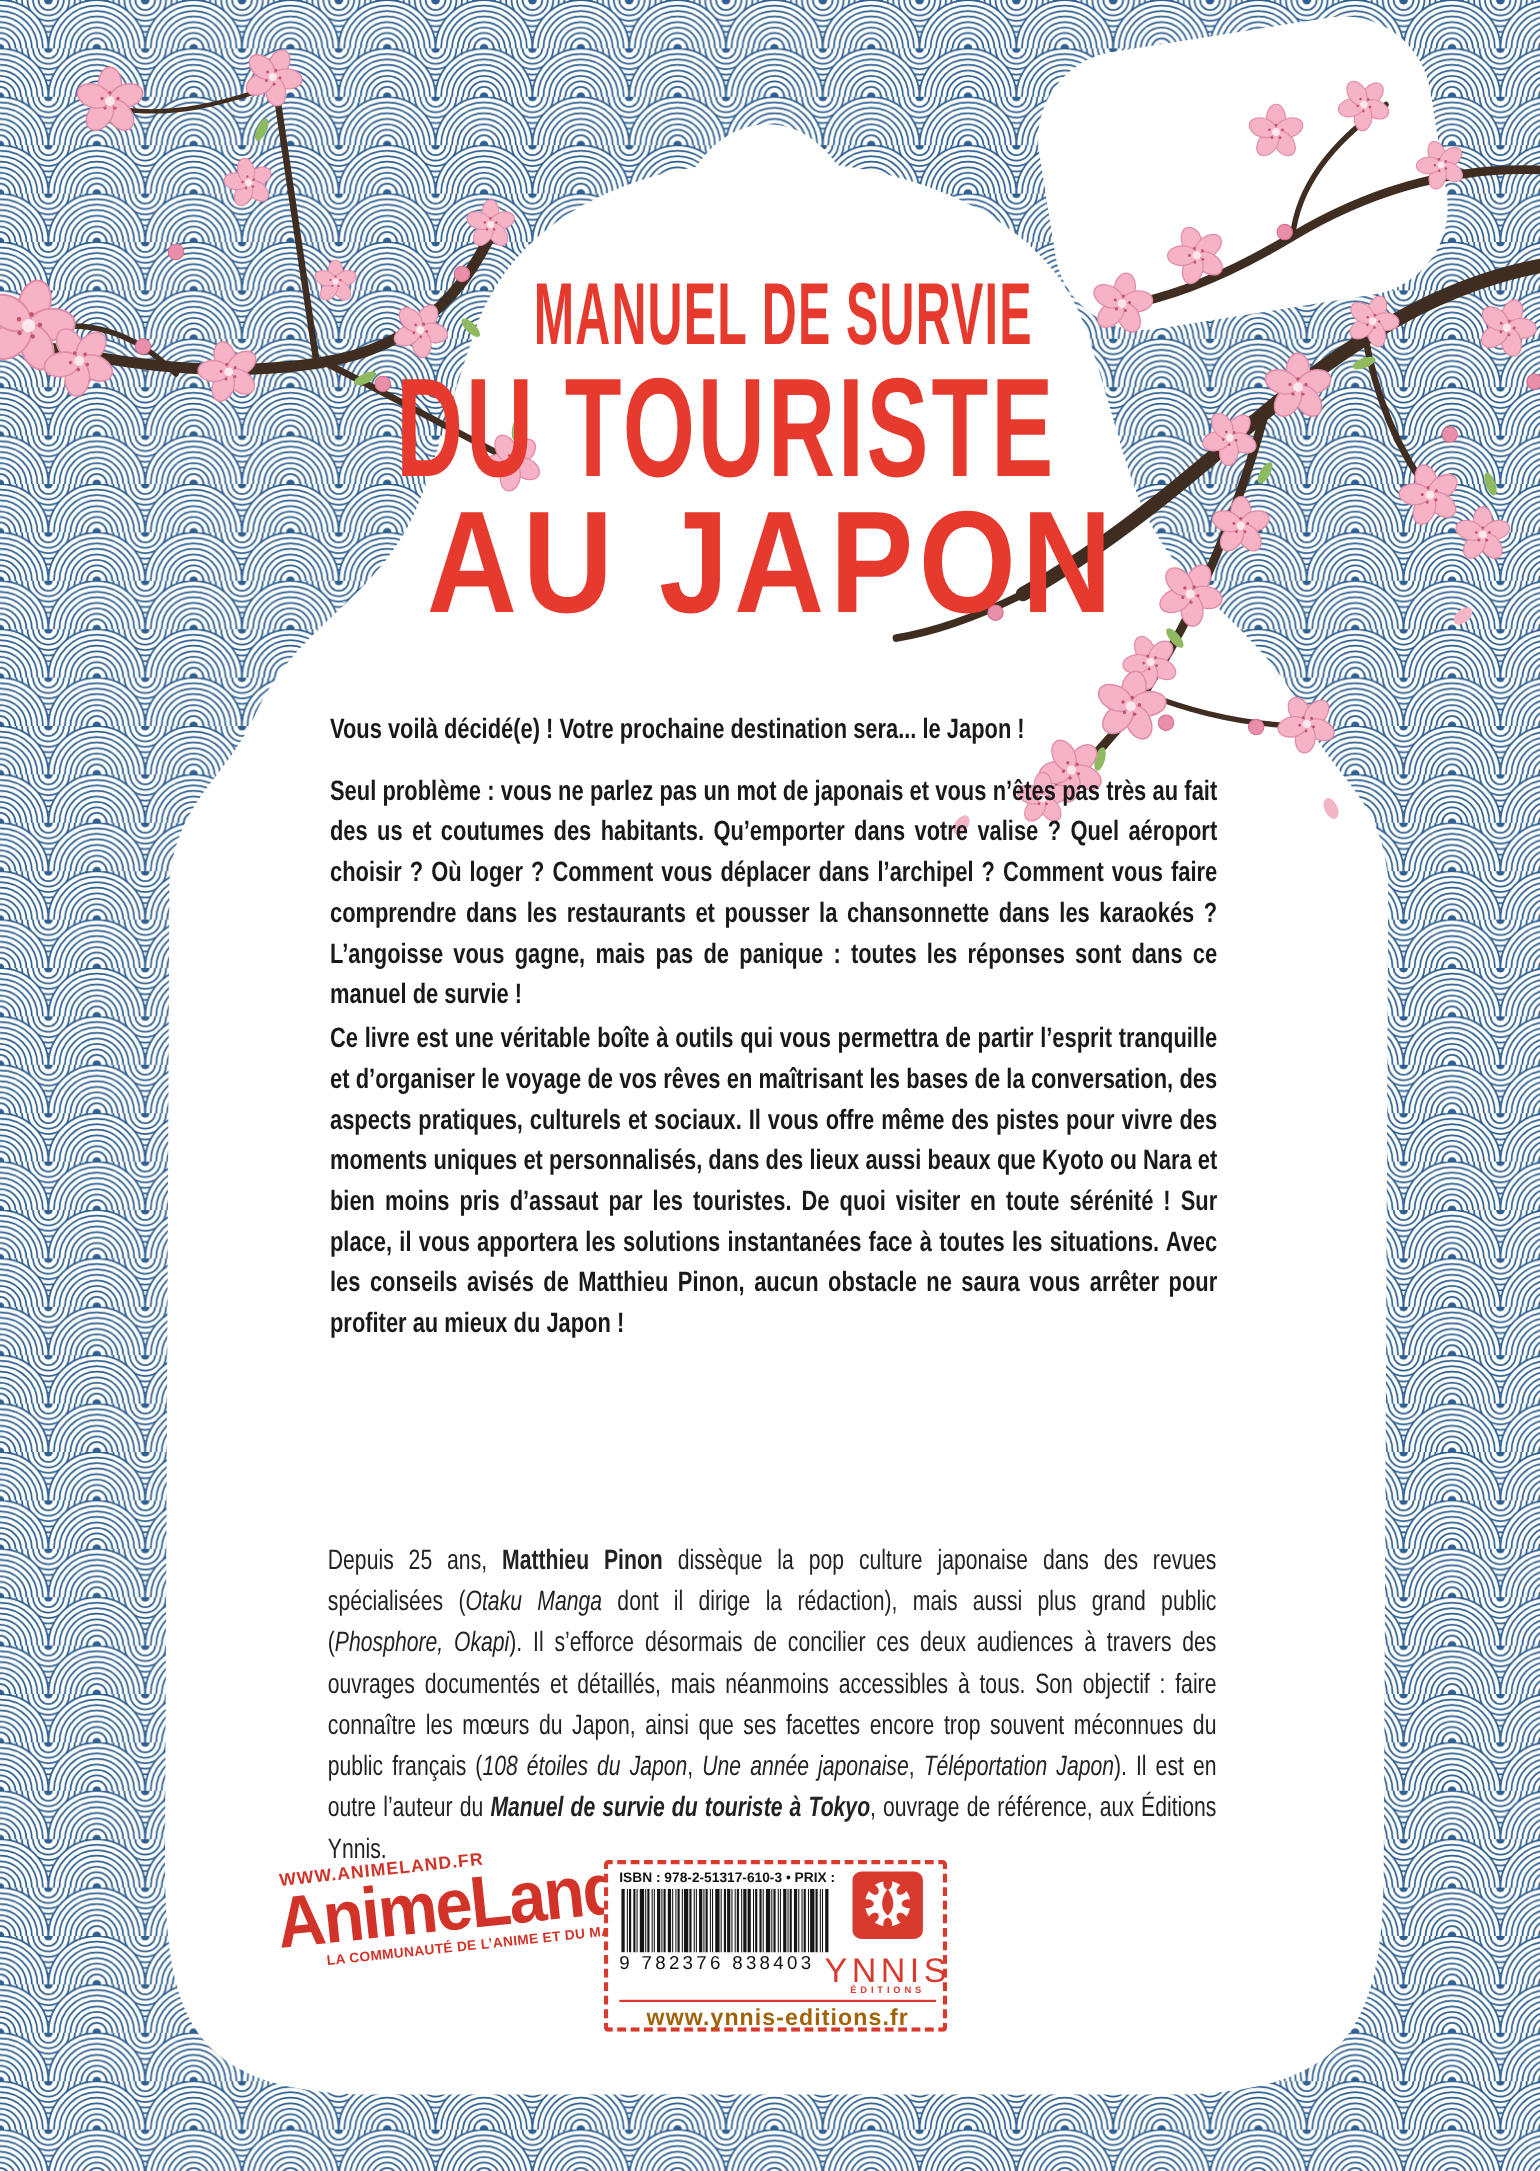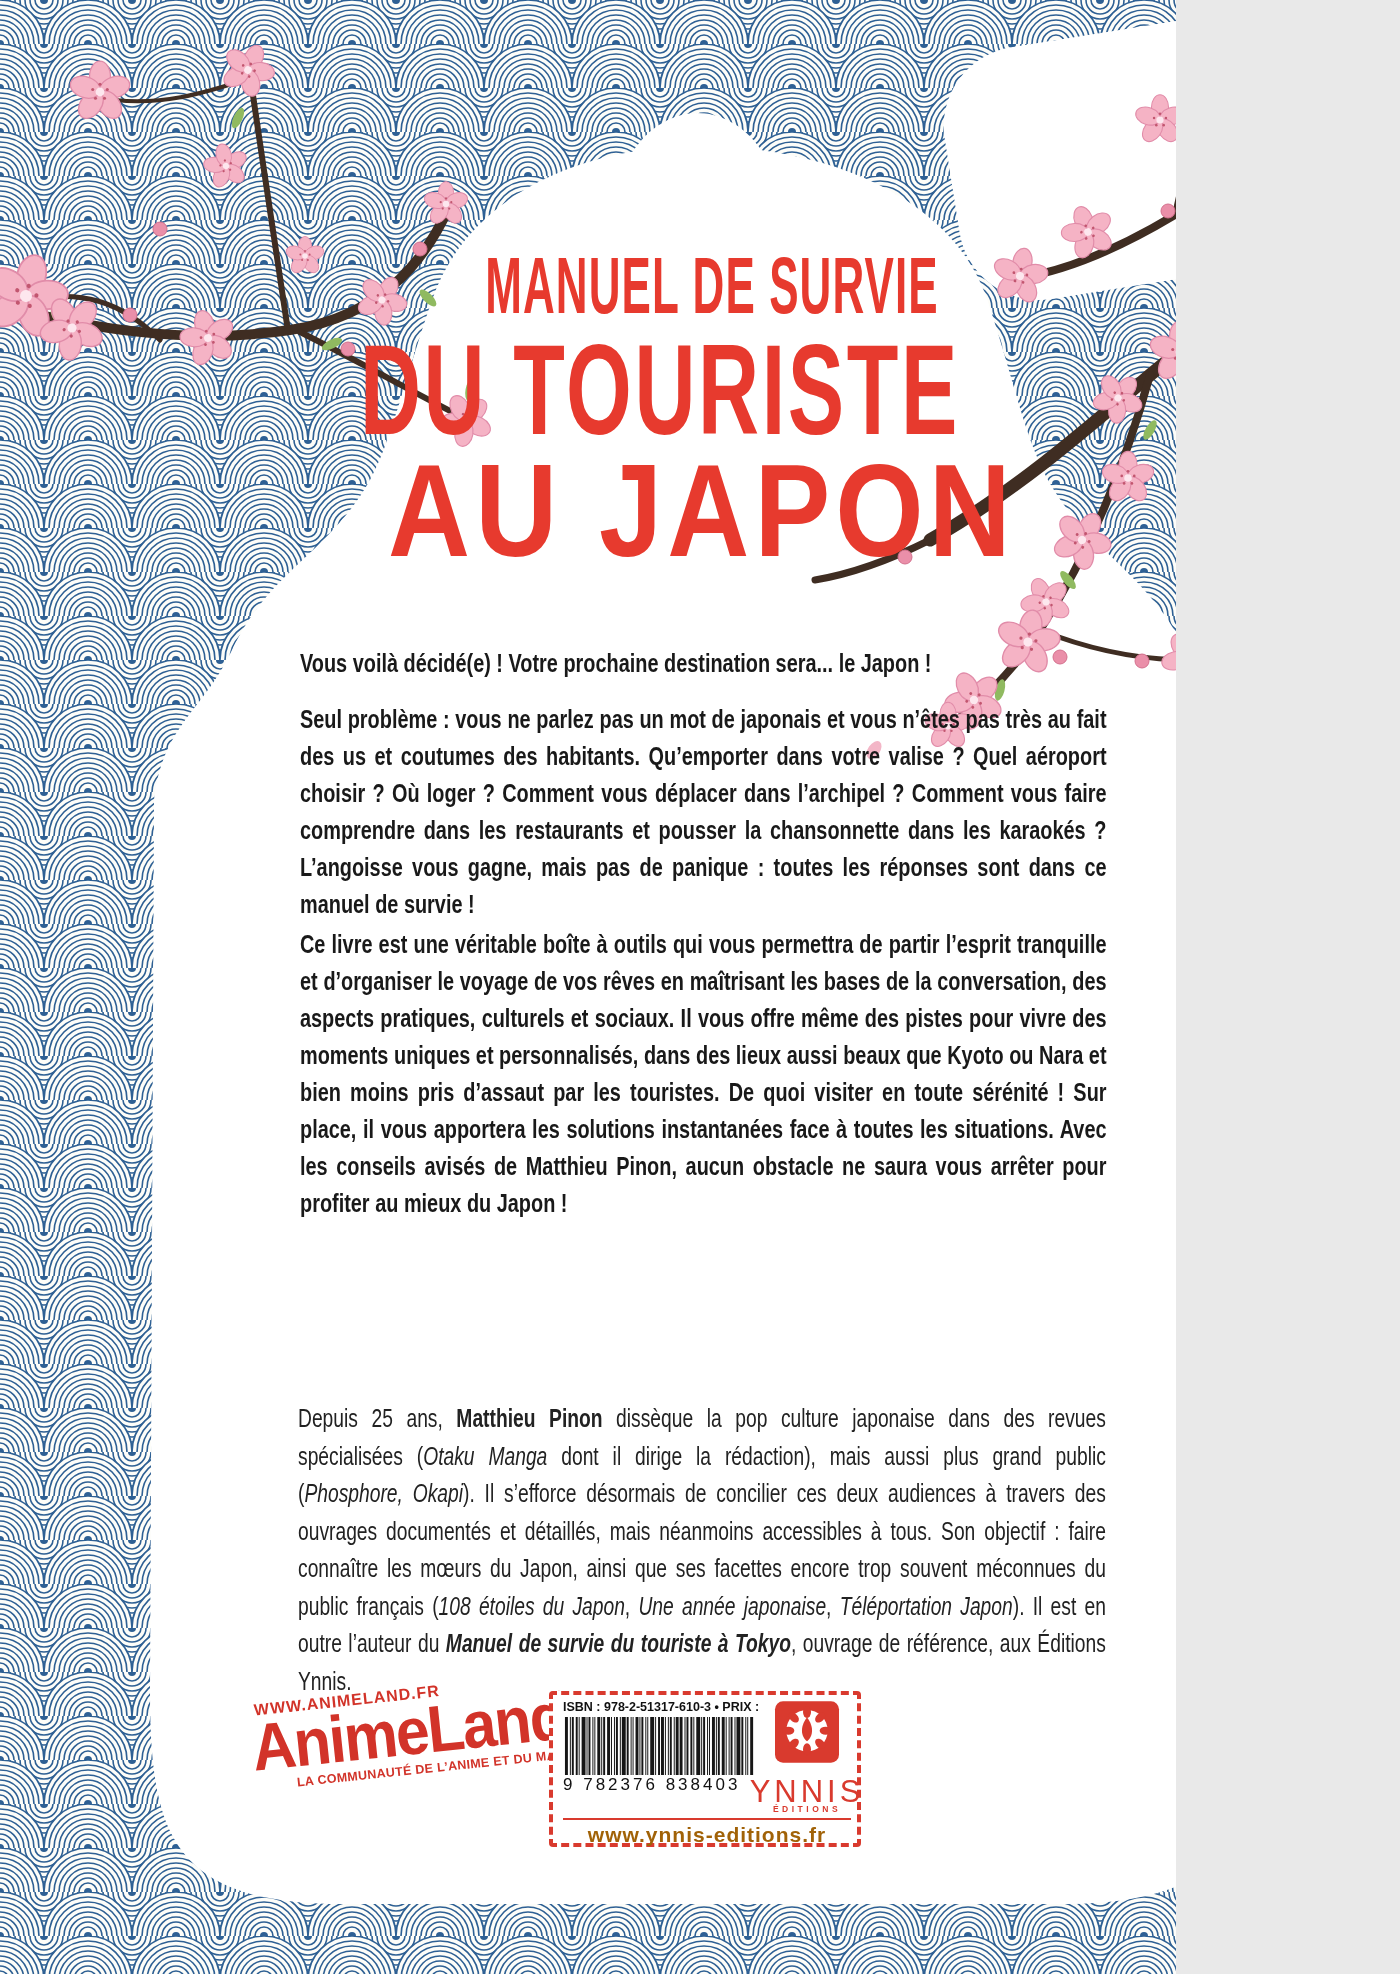--- a/index.html
+++ b/index.html
@@ -1,20 +1,20 @@
 <!DOCTYPE html>
 <html style="--title-red: #e73a2e; --headline-blue: #1d7aa8; --logo-red: #d23329; --barcode-red: #d93a2e; --pattern-blue: #2e6094; --body-text: #191919;"><head>
 <meta charset="utf-8">
 <style>
   :root{
     --title-red:#e73a2e; --headline-blue:#1d7aa8; --logo-red:#d23329;
     --barcode-red:#d93a2e; --pattern-blue:#2e6094; --body-text:#191919;
   }
   html,body{margin:0;padding:0;background:#e9e9e9;}
-  .page{position:relative;width:1176px;height:1974px;overflow:hidden;background:#fbfbf8;
+  .page{position:relative;width:1400px;height:1974px;overflow:hidden;background:#fbfbf8;
         font-family:"Liberation Sans",sans-serif;}
   svg.art{position:absolute;left:0;top:0;width:1400px;height:1974px;display:block;}
   .fanbg{fill:#fdfdf9;stroke:var(--pattern-blue);stroke-width:1.6}
   .ring{fill:none;stroke:var(--pattern-blue);stroke-width:1.6}
   .ringfill{fill:var(--pattern-blue);stroke:none}
   .br{fill:none;stroke:#3f2d22;stroke-linecap:round}
   .petals{fill:#f5b3c5;stroke:#e18ca9;stroke-width:1.2}
   .fl-c{fill:#fde7ee}
   .fl-st{fill:#c2566f}
 

